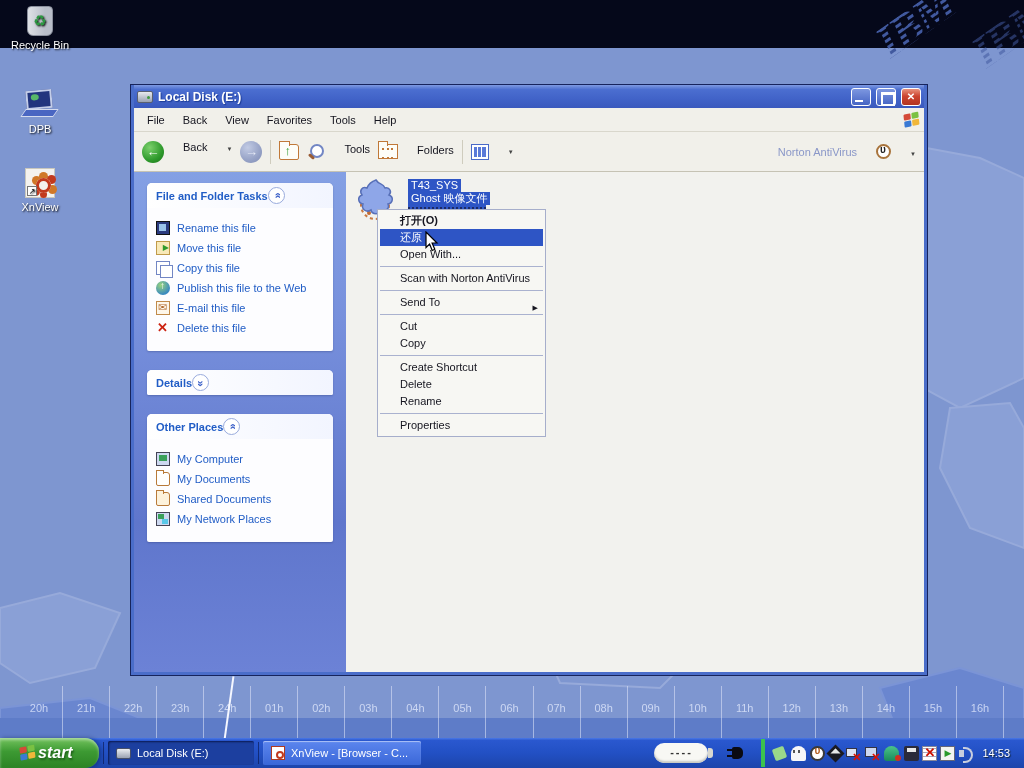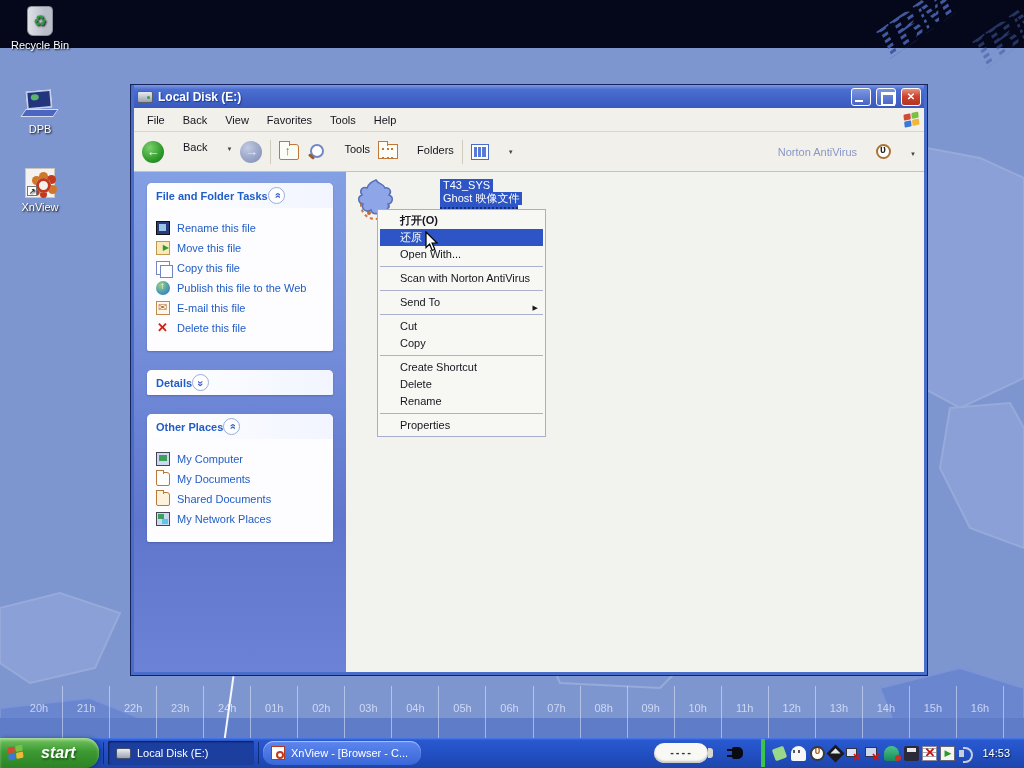--- a/index.html
+++ b/index.html
@@ -116,46 +116,46 @@
   .si-mydocs::before { content:""; position:absolute; left:-1px; top:-3px; width:6px; height:3px; background:#fff; border:1px solid #b87a3a; border-bottom:none; }
   .si-shareddocs { background:#fdf2dc; border:1px solid #b87a3a; border-radius:1px 3px 2px 2px; }
   .si-shareddocs::before { content:""; position:absolute; left:-1px; top:-3px; width:6px; height:3px; background:#fdf2dc; border:1px solid #b87a3a; border-bottom:none; }
   .si-network { background:#cdd8f0; border:1px solid #445; }
   .si-network::before { content:""; position:absolute; left:1px; top:1px; width:6px; height:5px; background:#3aa05a; }
   .si-network::after { content:""; position:absolute; right:1px; bottom:1px; width:6px; height:5px; background:#59c8e8; }
 
   .main { flex:1; position:relative; background:#f2f2ee; }
   .file-tile { position:absolute; left:6px; top:6px; display:flex; gap:8px; }
   .ghost-icon { width:48px; height:44px; position:relative; }
-  .file-label { padding-top:1px;margin-left:32px; }
+  .file-label { padding-top:1px; }
   .file-line { display:block; width:fit-content; background:#2e55c5; color:#fff; padding:0 3px; line-height:13px; font-size:11px; }
   .file-size-clip { width:78px; height:4px; background:#2e55c5; border-bottom:2px dotted #1c2a66; }
 
   
   .ctx { position:absolute; left:377px; top:209px; width:169px; background:#f7f7f3; border:1px solid #a6aecb; z-index:20; padding:2px 0; }
   .ctx-item { position:relative; height:17px; line-height:17px; padding-left:22px; color:#15151f; }
   .ctx-item.bold { font-weight:bold; }
   .ctx-item.hl { background:#2e55c5; color:#fff; margin:0 2px; padding-left:20px; }
   .ctx-sep { height:1px; background:#aab2cf; margin:3px 2px; }
   .sub-arrow { position:absolute; right:7px; top:5px; font-size:7px; color:#15151f; }
 
   
   .cursor { position:absolute; left:425px; top:231px; z-index:30; }
 
   
   .taskbar { position:absolute; left:0; top:738px; width:1024px; height:30px; z-index:40;
     background:linear-gradient(180deg,#4a79e8 0%,#2a58cf 8%,#2250c4 50%,#1d45ab 100%); display:flex; align-items:center; }
-  .start-btn { height:30px; width:99px; display:flex; align-items:center; gap:17px; padding-left:8px;
+  .start-btn { height:30px; width:99px; display:flex; align-items:center; gap:2px; padding-left:20px;
     background:linear-gradient(180deg,#74c45e 0%,#3d9a33 45%,#2c8324 100%); border-radius:0 14px 14px 0;
     box-shadow:inset 0 2px 3px rgba(255,255,255,.4), 2px 0 4px rgba(0,20,60,.4); }
   .start-text { color:#fff; font:italic bold 16px "Liberation Sans",sans-serif; text-shadow:1px 2px 2px #1e5c18; }
   .tb-sep { width:1px; height:22px; background:rgba(5,15,60,.55); margin:0 4px; }
   .taskbtn { height:24px; display:flex; align-items:center; gap:6px; padding:0 8px; border-radius:2px; color:#fff; font-size:11px; white-space:nowrap; overflow:hidden; }
   .taskbtn.pressed { width:146px; background:#1c3f9f; box-shadow:inset 1px 1px 2px rgba(0,0,30,.6); }
-  .taskbtn.raised { width:158px; background:linear-gradient(180deg,#5c86ee,#3a67d8); box-shadow:inset 0 1px 1px rgba(255,255,255,.5);border-radius:11px; }
+  .taskbtn.raised { width:158px; background:linear-gradient(180deg,#5c86ee,#3a67d8); box-shadow:inset 0 1px 1px rgba(255,255,255,.5); }
   .tb-disk { width:15px; height:11px; background:linear-gradient(180deg,#eceef2,#9aa2b2); border:1px solid #47506a; border-radius:2px; flex:0 0 15px; }
   .tb-xnv { width:14px; height:14px; background:#fff; border:1px solid #b03a20; position:relative; flex:0 0 14px; }
   .tb-xnv::after { content:""; position:absolute; left:4px; top:4px; width:4px; height:4px; border:2px solid #c23a1e; border-radius:50%; }
   .battery { margin-left:auto; width:54px; height:20px; background:#f8f8f4; border-radius:10px; color:#333; font-weight:bold;
     text-align:center; line-height:18px; letter-spacing:2px; box-shadow:inset 0 -2px 2px #c9c9c2; }
   .battery-nub { width:5px; height:10px; background:#d8d8d0; border-radius:0 3px 3px 0; margin-right:12px; }
   .plug { width:22px; height:16px; position:relative; margin-right:14px; }
   .plug::before { content:""; position:absolute; left:7px; top:2px; width:11px; height:12px; background:#0a0a12; border-radius:2px 5px 5px 2px; }
   .plug::after { content:""; position:absolute; left:2px; top:4px; width:5px; height:2px; background:#0a0a12; box-shadow:0 6px 0 #0a0a12; }
   .tray { height:30px; display:flex; align-items:center; gap:3px; padding-right:6px; }

